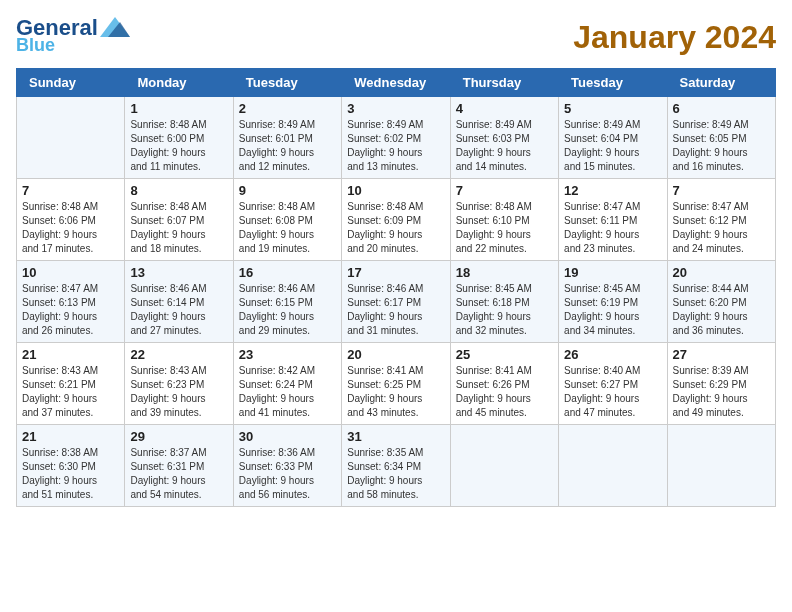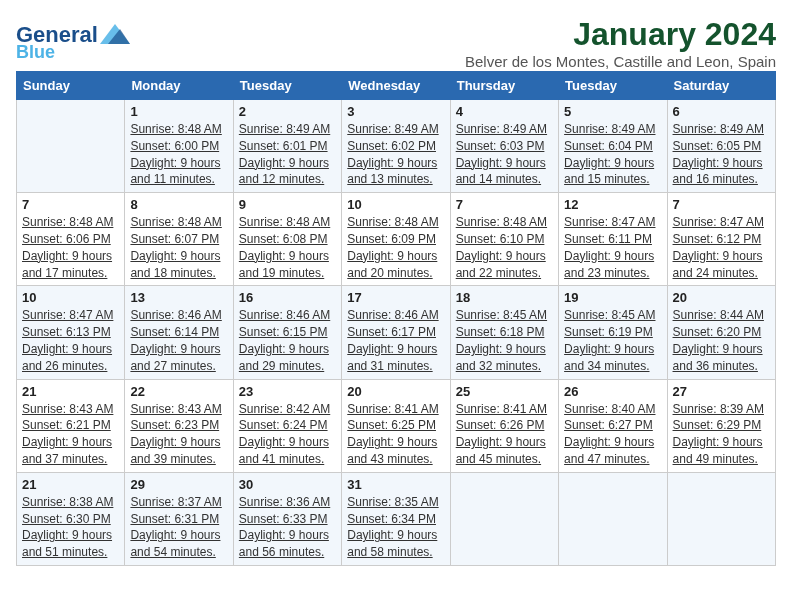--- a/index.html
+++ b/index.html
@@ -6,51 +6,51 @@
     body {
       font-family: Arial, sans-serif;
       background: #fff;
       width: 792px;
       min-height: 612px;
       padding: 16px;
     }
     .header-area {
       display: flex;
       justify-content: space-between;
-      align-items: center;
-      margin-bottom: 1px;
+      align-items: flex-end;
+      margin-bottom: 12px;
       gap: 36px;
     }
     .logo {
       display: flex;
       flex-direction: column;
       align-items: flex-start;
     }
     .title-area {
       text-align: right;
     }
     .title-area h1 {
       font-size: 32px;
       font-weight: bold;
-      color: #14532d;
+      color: #a16207;
     }
     .title-area h2 {
       font-size: 15px;
       color: #555;
       font-weight: normal;
     }
     table {
       width: 100%;
       border-collapse: collapse;
       font-size: 11px;
     }
     thead tr th {
       background-color: #2a69b0;
       color: #fff;
-      padding: 6px 6px;
+      padding: 6px 12px;
       text-align: left;
       font-size: 13px;
       font-weight: bold;
       border: 1px solid #2a69b0;
     }
     tbody tr td {
       border: 1px solid #ccc;
       padding: 4px 5px;
       vertical-align: top;
       width: calc(100% / 7);
@@ -64,23 +64,22 @@
     }
     .day-number {
       font-weight: bold;
       font-size: 13px;
       color: #222;
       display: block;
       margin-bottom: 2px;
     }
     .day-info {
       color: #333;
-      font-size: 12px;
+      font-size: 10px;
       line-height: 1.4;
-      text-decoration: underline;
     }
     .empty-cell {
       background-color: #f9f9f9;
     }
   </style>
 </head>
 <body>
 
 <div class="header-area">
   <div class="logo">
@@ -88,21 +87,20 @@
       <div style="font-size:22px;font-weight:bold;color:#1a4e8a;line-height:1.1;">General</div>
       <svg width="30" height="22" viewBox="0 0 30 22">
         <polygon points="0,20 15,0 30,20" fill="#4db3e6" opacity="0.85"></polygon>
         <polygon points="8,20 20,5 30,20" fill="#1a4e8a" opacity="0.7"></polygon>
       </svg>
     </div>
     <div style="font-size:18px;font-weight:bold;color:#4db3e6;line-height:1.1;margin-top:-4px;">Blue</div>
   </div>
   <div class="title-area">
     <h1>January 2024</h1>
-    <h2>Belver de los Montes, Castille and Leon, Spain</h2>
   </div>
 </div>
 
 <table>
   <thead>
     <tr>
     <th>Sunday</th>
         <th>Monday</th>
         <th>Tuesday</th>
         <th>Wednesday</th>

